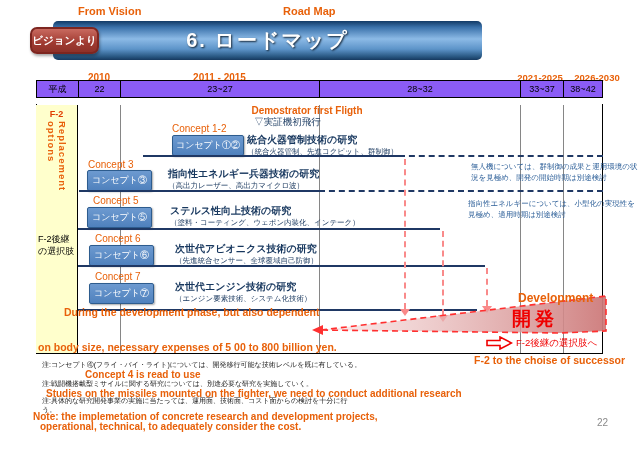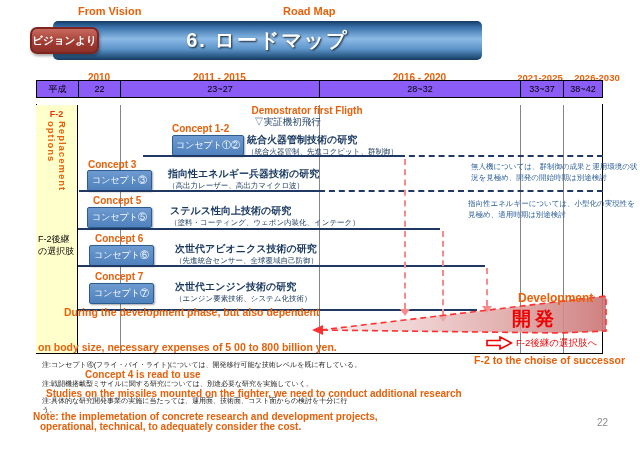--- a/index.html
+++ b/index.html
@@ -15,21 +15,21 @@
   .vline{position:absolute;width:0;border-left:1px solid #868686;}
   .blackline{position:absolute;}
   .bar{position:absolute;height:0;border-top:2px solid #1f3864;}
   .bardash{position:absolute;height:0;border-top:2px dashed #1f3864;}
   .reddash{position:absolute;width:0;border-left:2px dashed #f98a8a;}
   .redhead{position:absolute;width:0;height:0;border-left:5px solid transparent;
            border-right:5px solid transparent;border-top:7px solid #f98a8a;}
   .cbox{position:absolute;background:linear-gradient(180deg,#6d9ad0,#4f81bd);
         border:1px solid #2d5c8e;border-radius:2px;color:#fff;font-size:9px;
         display:flex;align-items:center;justify-content:center;box-shadow:1px 1px 2px rgba(0,0,0,.35);}
-  .clabel{position:absolute;font-size:10px;font-weight:bold;color:#e8610a;white-space:nowrap;}
+  .clabel{position:absolute;font-size:10px;font-weight:normal;color:#e8610a;white-space:nowrap;}
   .ctitle{position:absolute;font-size:10px;color:#17375e;white-space:nowrap;font-weight:bold;}
   .csub{position:absolute;font-size:7.5px;color:#17365d;white-space:nowrap;}
   .note{position:absolute;font-size:7.5px;line-height:1.5;color:#2e6099;margin-left:28px;}
   .fnjp{position:absolute;font-size:7px;color:#1a1a1a;line-height:1.25;}
   .fnen{position:absolute;font-size:10px;font-weight:bold;color:#e8610a;white-space:nowrap;}
   .yearlbl{position:absolute;top:72px;font-size:10px;font-weight:bold;color:#e8610a;
            text-align:center;white-space:nowrap;}
 </style>
 </head>
 <body>
@@ -47,21 +47,20 @@
 
   <div class="abs" style="left:30px;top:27px;width:69px;height:27px;border-radius:7px;
               background:linear-gradient(180deg,#c96a5f,#a03a31 60%,#8e3129);
               border:2px solid #7d2620;box-sizing:border-box;box-shadow:1px 2px 3px rgba(0,0,0,.35);
               display:flex;align-items:center;justify-content:center;">
     <span style="color:#fff;font-size:10.5px;font-weight:bold;">ビジョンより</span>
   </div>
 
   <div class="yearlbl" style="left:78px;width:42px;">2010</div>
   <div class="yearlbl" style="left:120px;width:199px;">2011 - 2015</div>
-  <div class="yearlbl" style="left:319px;width:201px;">2016 - 2020</div>
   <div class="yearlbl" style="left:512px;width:56px;font-size:9.5px;">2021-2025</div>
   <div class="yearlbl" style="left:569px;width:56px;font-size:9.5px;">2026-2030</div>
 
   <div class="cell" style="left:36px;width:43px;">平成</div>
   <div class="cell" style="left:78px;width:43px;">22</div>
   <div class="cell" style="left:120px;width:200px;">23~27</div>
   <div class="cell" style="left:319px;width:202px;">28~32</div>
   <div class="cell" style="left:520px;width:44px;">33~37</div>
   <div class="cell" style="left:563px;width:40px;">38~42</div>
 

